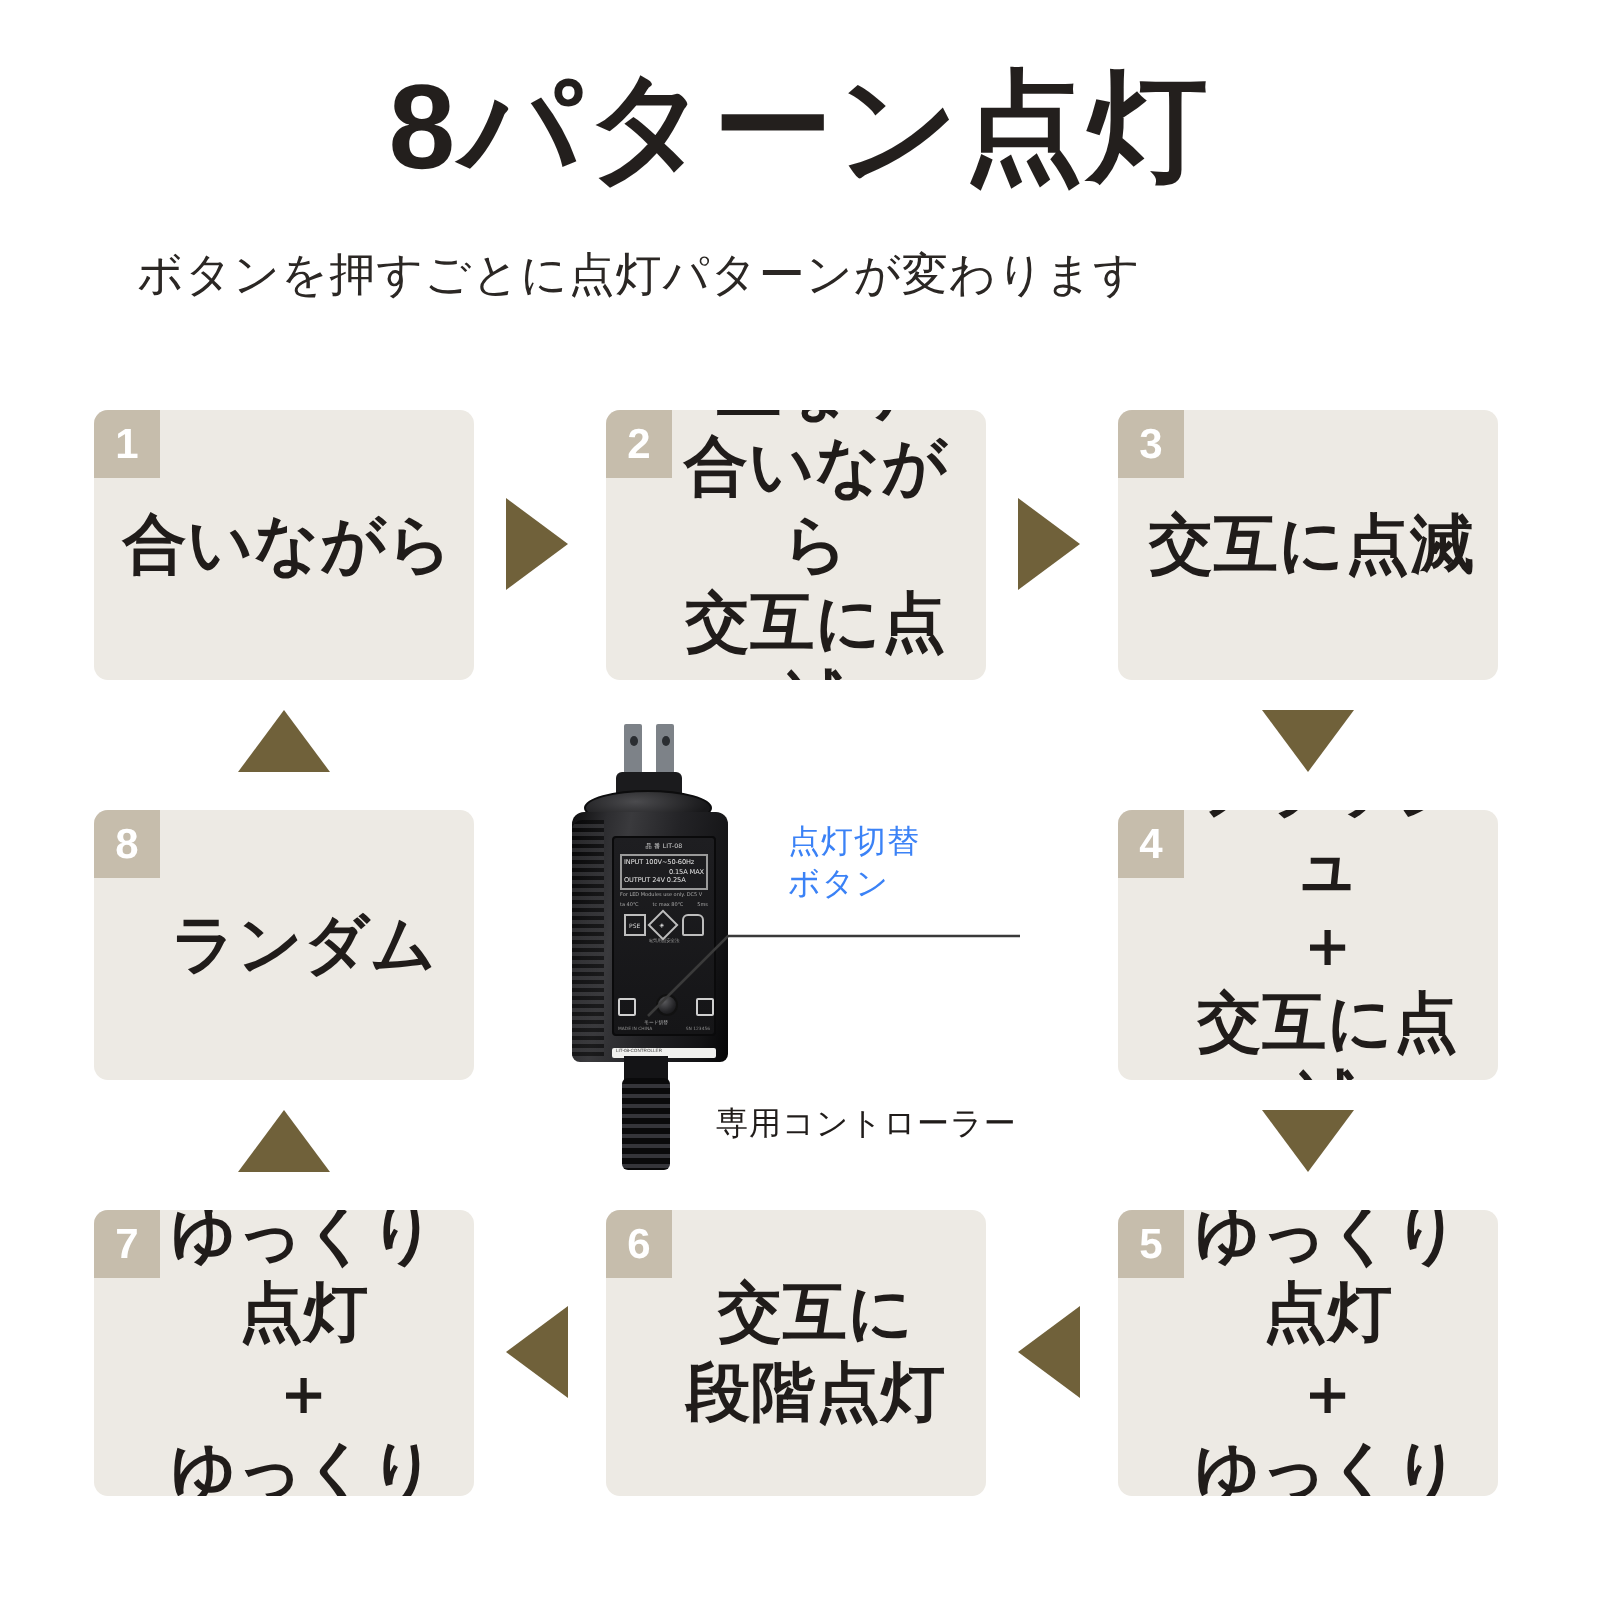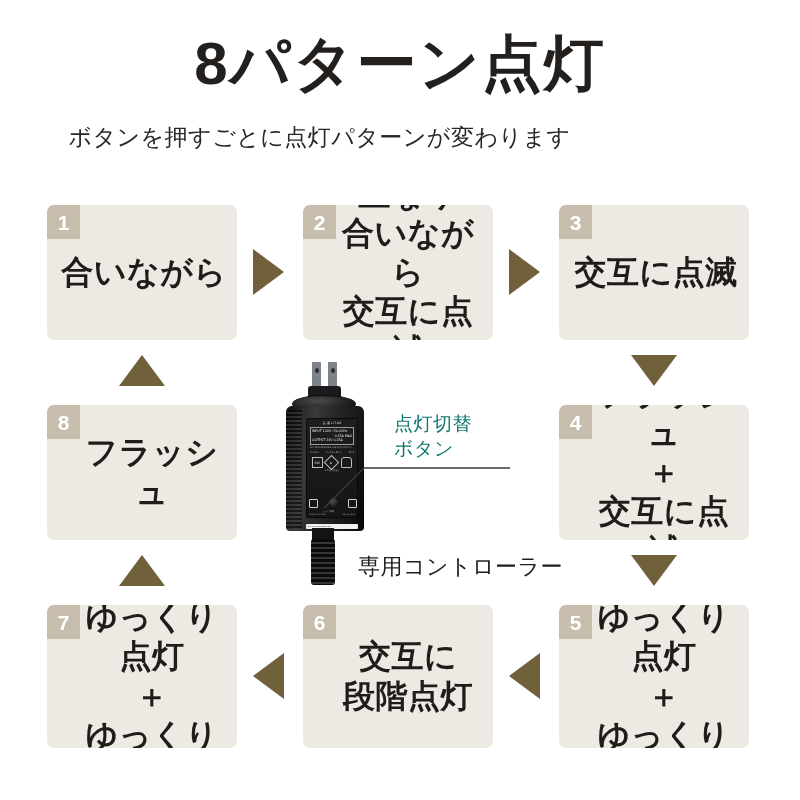--- a/index.html
+++ b/index.html
@@ -206,32 +206,32 @@
   .cable-strain {
     position: absolute; left: 43px; top: 177px;
     width: 24px; height: 46px;
     background: repeating-linear-gradient(to bottom, #0a0a0b 0 3px, #35353a 3px 5px);
     border-radius: 3px;
   }
 
   
   .callout-text {
     position: absolute;
-    font-size: 19px;
+    font-size: 16px;
     font-weight: 400;
-    color: #0f766e;
+    color: #3b82f6;
     line-height: 1.32;
     letter-spacing: 0.5px;
     white-space: pre-line;
   }
   #callout-button { left: 394px; top: 411px; }
   #caption-controller {
     position: absolute;
     left: 358px; top: 552px;
-    font-size: 22px; font-weight: 400;
+    font-size: 16px; font-weight: 400;
     color: #201c1a; letter-spacing: .5px;
     white-space: nowrap;
   }
   #leader-svg { position: absolute; left: 320px; top: 452px; width: 200px; height: 60px; }
 </style>
 </head>
 <body>
 
 <div id="root">
 
@@ -257,21 +257,21 @@
   <div class="box" style="left:559px; top:205px; width:190px; height:135px;">
     <div class="badge">3</div>
     <div class="box-label">交互に点滅</div>
   </div>
 
   <div class="arrow arrow-up" style="left:119px; top:355px;"></div>
   <div class="arrow arrow-down" style="left:631px; top:355px;"></div>
 
   <div class="box" style="left:47px; top:405px; width:190px; height:135px;">
     <div class="badge">8</div>
-    <div class="box-label shift">フラッシュ</div>
+    <div class="box-label shift">ランダム</div>
   </div>
 
   <div class="box" style="left:559px; top:405px; width:190px; height:135px;">
     <div class="badge">4</div>
     <div class="box-label shift">フラッシュ
 ＋
 交互に点滅</div>
   </div>
 
   <div id="controller">

